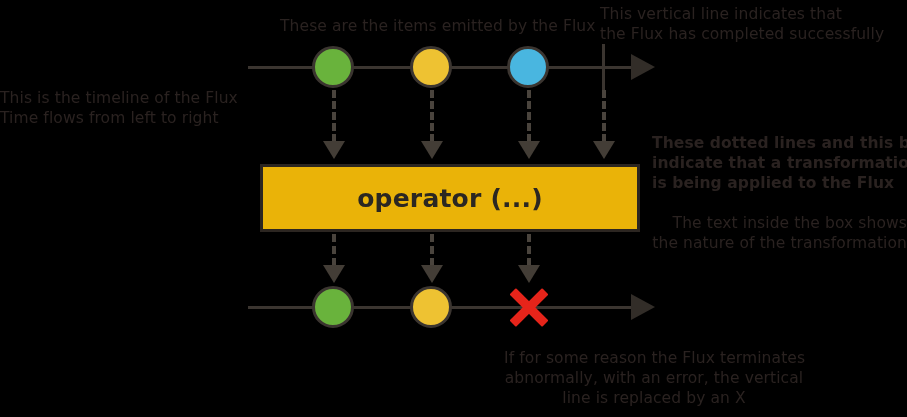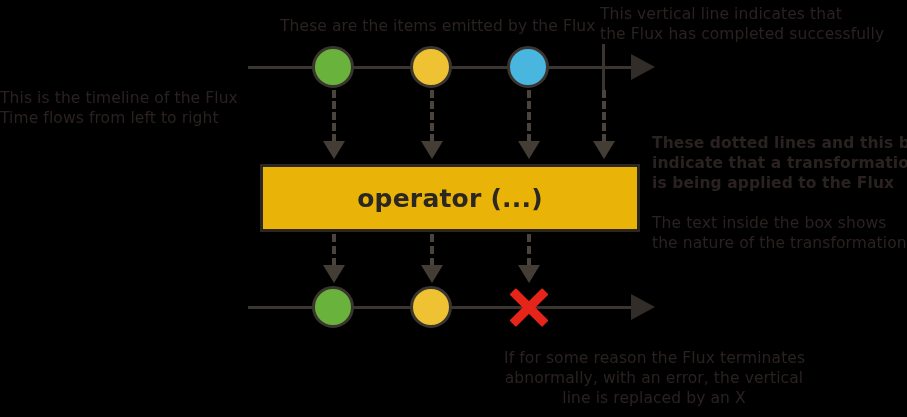--- a/index.html
+++ b/index.html
@@ -39,21 +39,21 @@
     left: 600px; top: 4px; width: 305px;
     text-align: left;
   }
   #annot-transform {
     left: 652px; top: 133px; width: 255px;
     text-align: left;
     font-weight: bold;
   }
   #annot-boxtext {
     left: 652px; top: 213px; width: 255px;
-    text-align: left;
+    text-align: right;
   }
   #annot-result {
     left: 30px; top: 286px; width: 196px;
     text-align: center;
   }
   #annot-error {
     left: 504px; top: 348px; width: 300px;
     text-align: center;
   }
 

